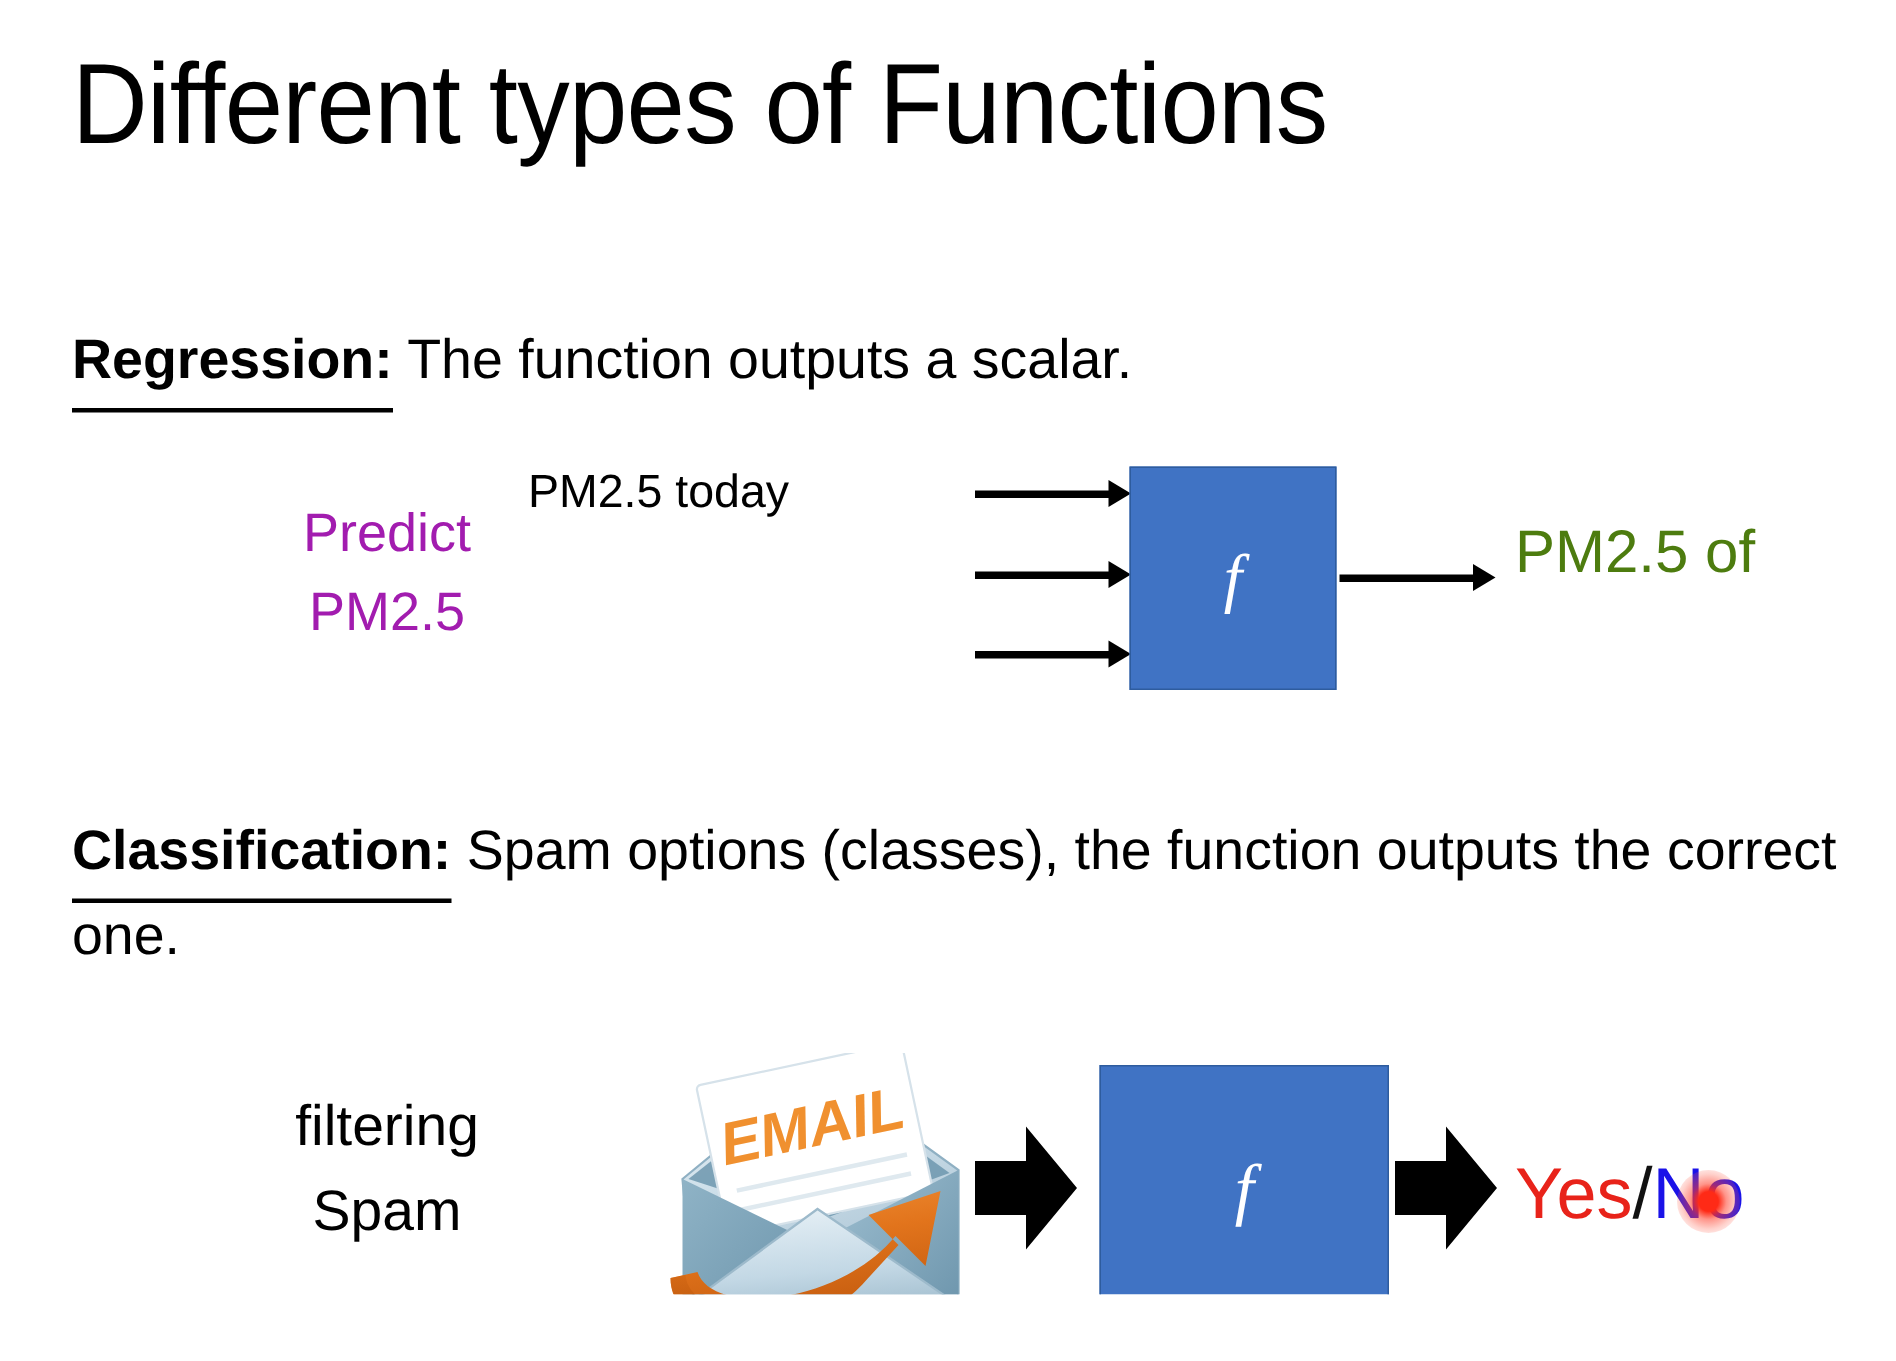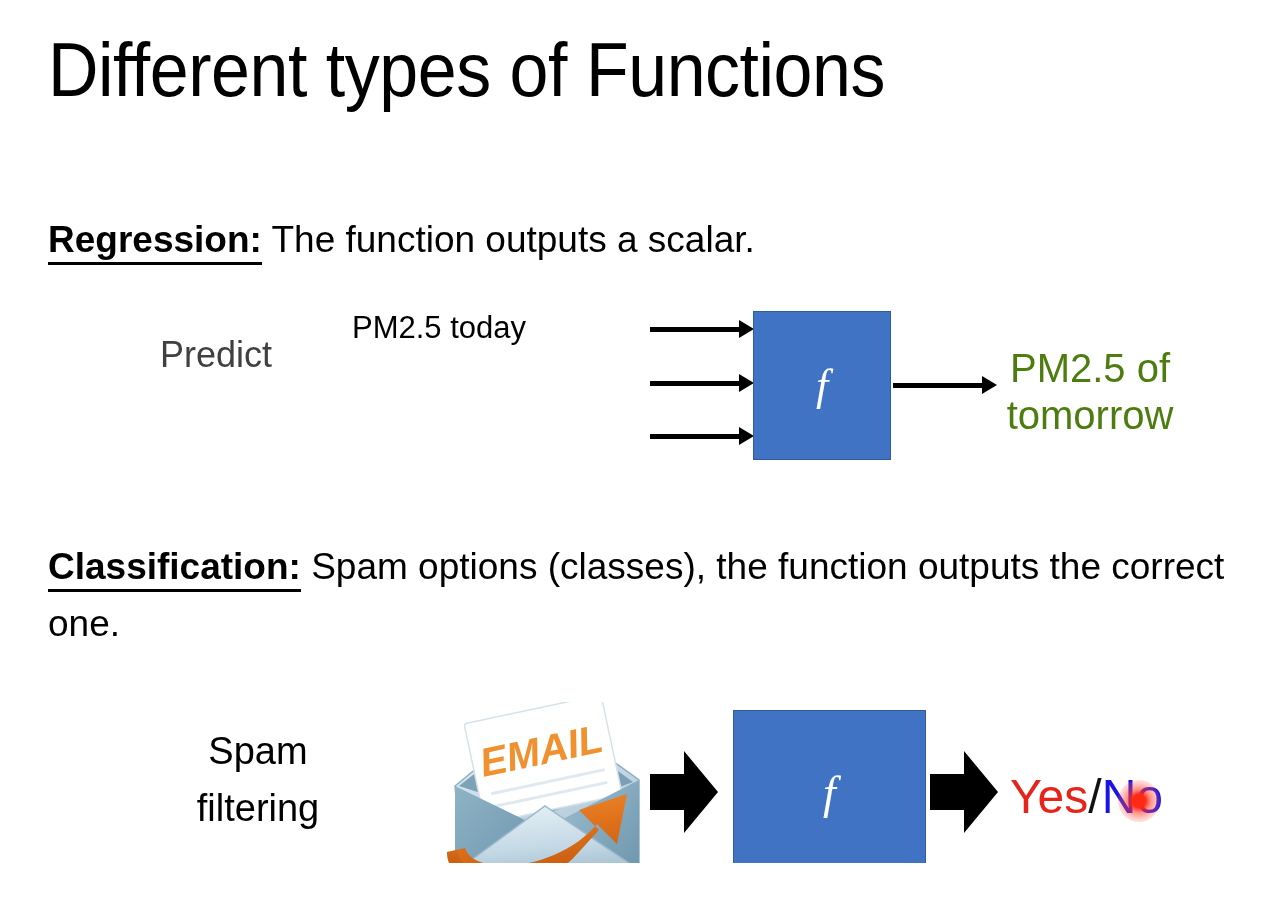--- a/index.html
+++ b/index.html
@@ -41,33 +41,34 @@
     font-size: 37px;
     line-height: 52px;
     color: #000;
     white-space: nowrap;
   }
   #regression-line { left: 48px; top: 214px; }
   #classification-line { left: 48px; top: 538px; white-space: normal; width: 1190px; line-height: 57px;}
   .kw {
     font-weight: bold;
     border-bottom: 3px solid #000;
-    padding-bottom: 2px;
+    padding-bottom: 12px;
   }
   .kw-inline { font-weight: normal; }
 
   
   #predict-label {
     position: absolute;
     left: 160px;
     top: 328px;
     width: 196px;
+    text-align: center;
     font-size: 36px;
     line-height: 53px;
-    color: #404040;
+    color: #a21caf;
   }
 
   #inputs-stack {
     position: absolute;
     left: 352px;
     top: 305px;
     width: 288px;
     text-align: left;
     font-size: 31px;
     line-height: 46px;
@@ -200,45 +201,45 @@
 <div id="slide">
 
   <div id="title">Different types of Functions</div>
 
   <div id="regression-line" class="section-line">
     <span class="kw">Regression:</span><span> The function outputs a scalar.</span>
   </div>
 
   <div id="predict-label">
     <div>Predict</div>
+    <div>PM2.5</div>
   </div>
 
   <div id="inputs-stack">
     <div>PM2.5 today</div>
   </div>
 
   <div id="in-arrow-1" class="thin-arrow"></div>
   <div id="in-arrow-2" class="thin-arrow"></div>
   <div id="in-arrow-3" class="thin-arrow"></div>
   <div id="out-arrow" class="thin-arrow"></div>
 
   <div id="fbox-top" class="fbox">f</div>
 
   <div id="output-label">
     <div>PM2.5 of</div>
-    <div>tomorrow</div>
   </div>
 
   <div id="classification-line" class="section-line">
     <span class="kw">Classification:</span><span> Spam options (</span><span class="kw-inline">classes</span><span>), the function outputs the correct one.</span>
   </div>
 
   <div id="spam-label">
+    <div>filtering</div>
     <div>Spam</div>
-    <div>filtering</div>
   </div>
 
   <svg id="email-icon" viewBox="0 0 206 196">
     <defs>
       <linearGradient id="envBody" x1="0" y1="0" x2="0.4" y2="1">
         <stop offset="0%" stop-color="#f2f7fa"></stop>
         <stop offset="45%" stop-color="#cfe0ea"></stop>
         <stop offset="100%" stop-color="#a9c3d4"></stop>
       </linearGradient>
       <linearGradient id="envFlapL" x1="0" y1="0" x2="1" y2="1">

